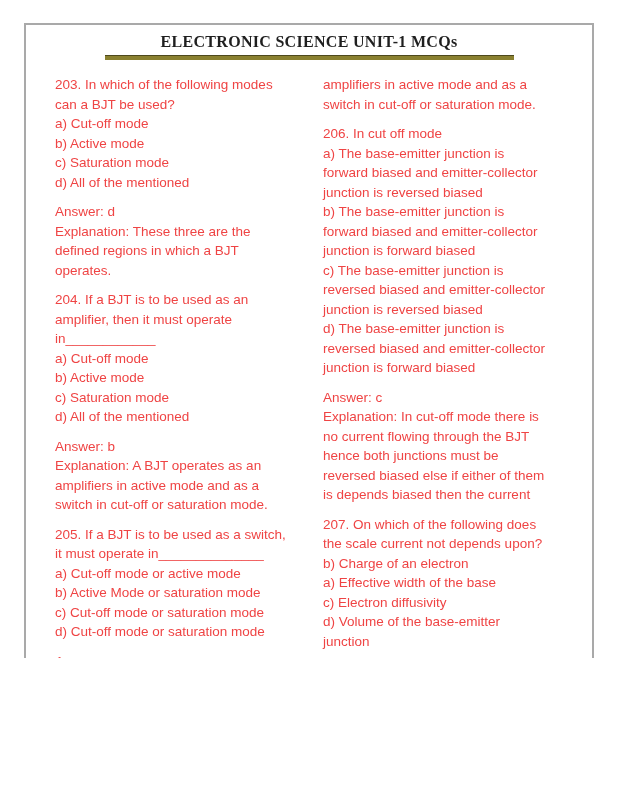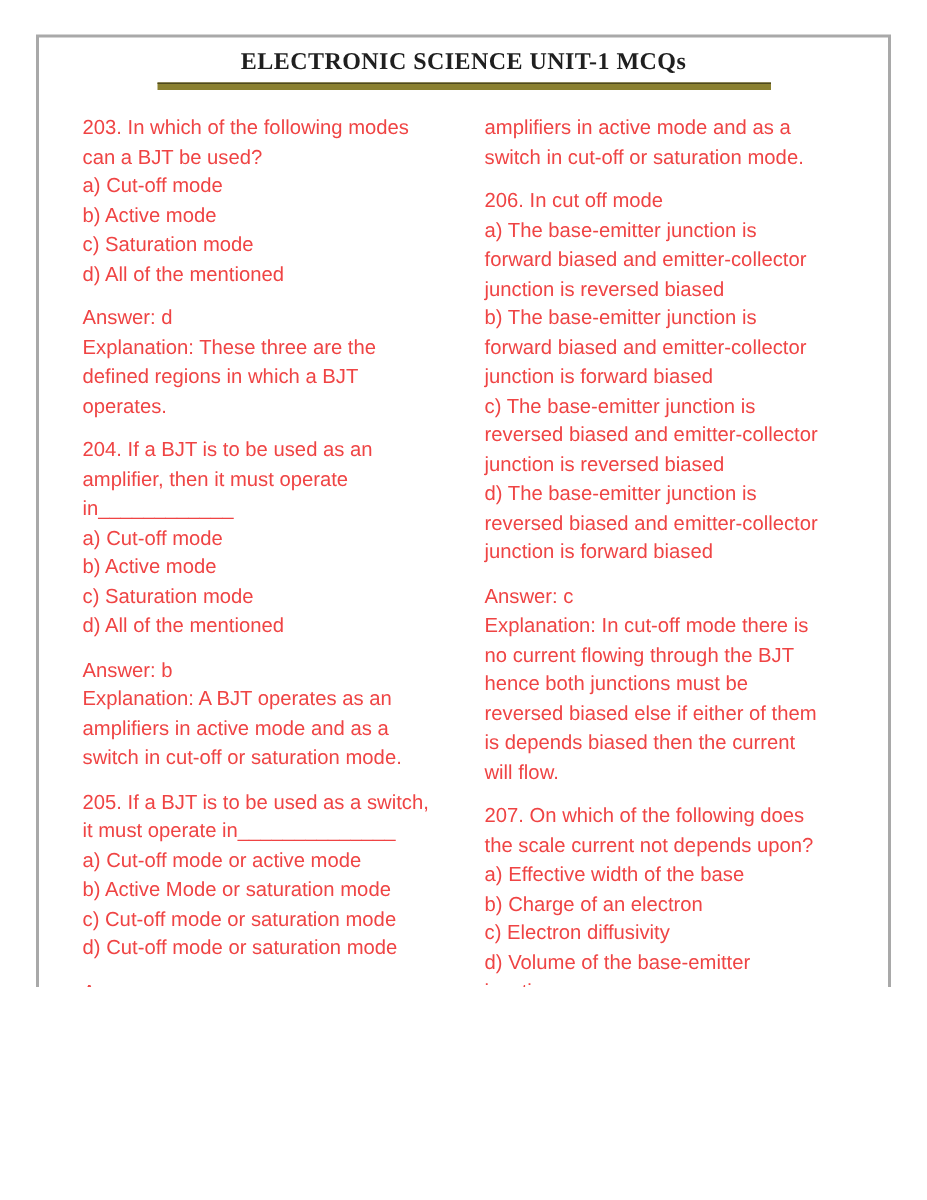--- a/index.html
+++ b/index.html
@@ -171,27 +171,26 @@
             <div class="text-line">reversed biased and emitter-collector</div>
             <div class="text-line">junction is forward biased</div>
           </div>
           <div class="para">
             <div class="text-line">Answer: c</div>
             <div class="text-line">Explanation: In cut-off mode there is</div>
             <div class="text-line">no current flowing through the BJT</div>
             <div class="text-line">hence both junctions must be</div>
             <div class="text-line">reversed biased else if either of them</div>
             <div class="text-line">is depends biased then the current</div>
-            <div class="text-line">will flow.</div>
           </div>
           <div class="para">
             <div class="text-line">207. On which of the following does</div>
             <div class="text-line">the scale current not depends upon?</div>
+            <div class="text-line">b) Charge of an electron</div>
             <div class="text-line">a) Effective width of the base</div>
-            <div class="text-line">b) Charge of an electron</div>
             <div class="text-line">c) Electron diffusivity</div>
             <div class="text-line">d) Volume of the base-emitter</div>
             <div class="text-line">junction</div>
           </div>
         </div>
     </div>
 
     <div class="footer">
       <span class="page-number">44</span>
       <span class="footer-bar"></span>

